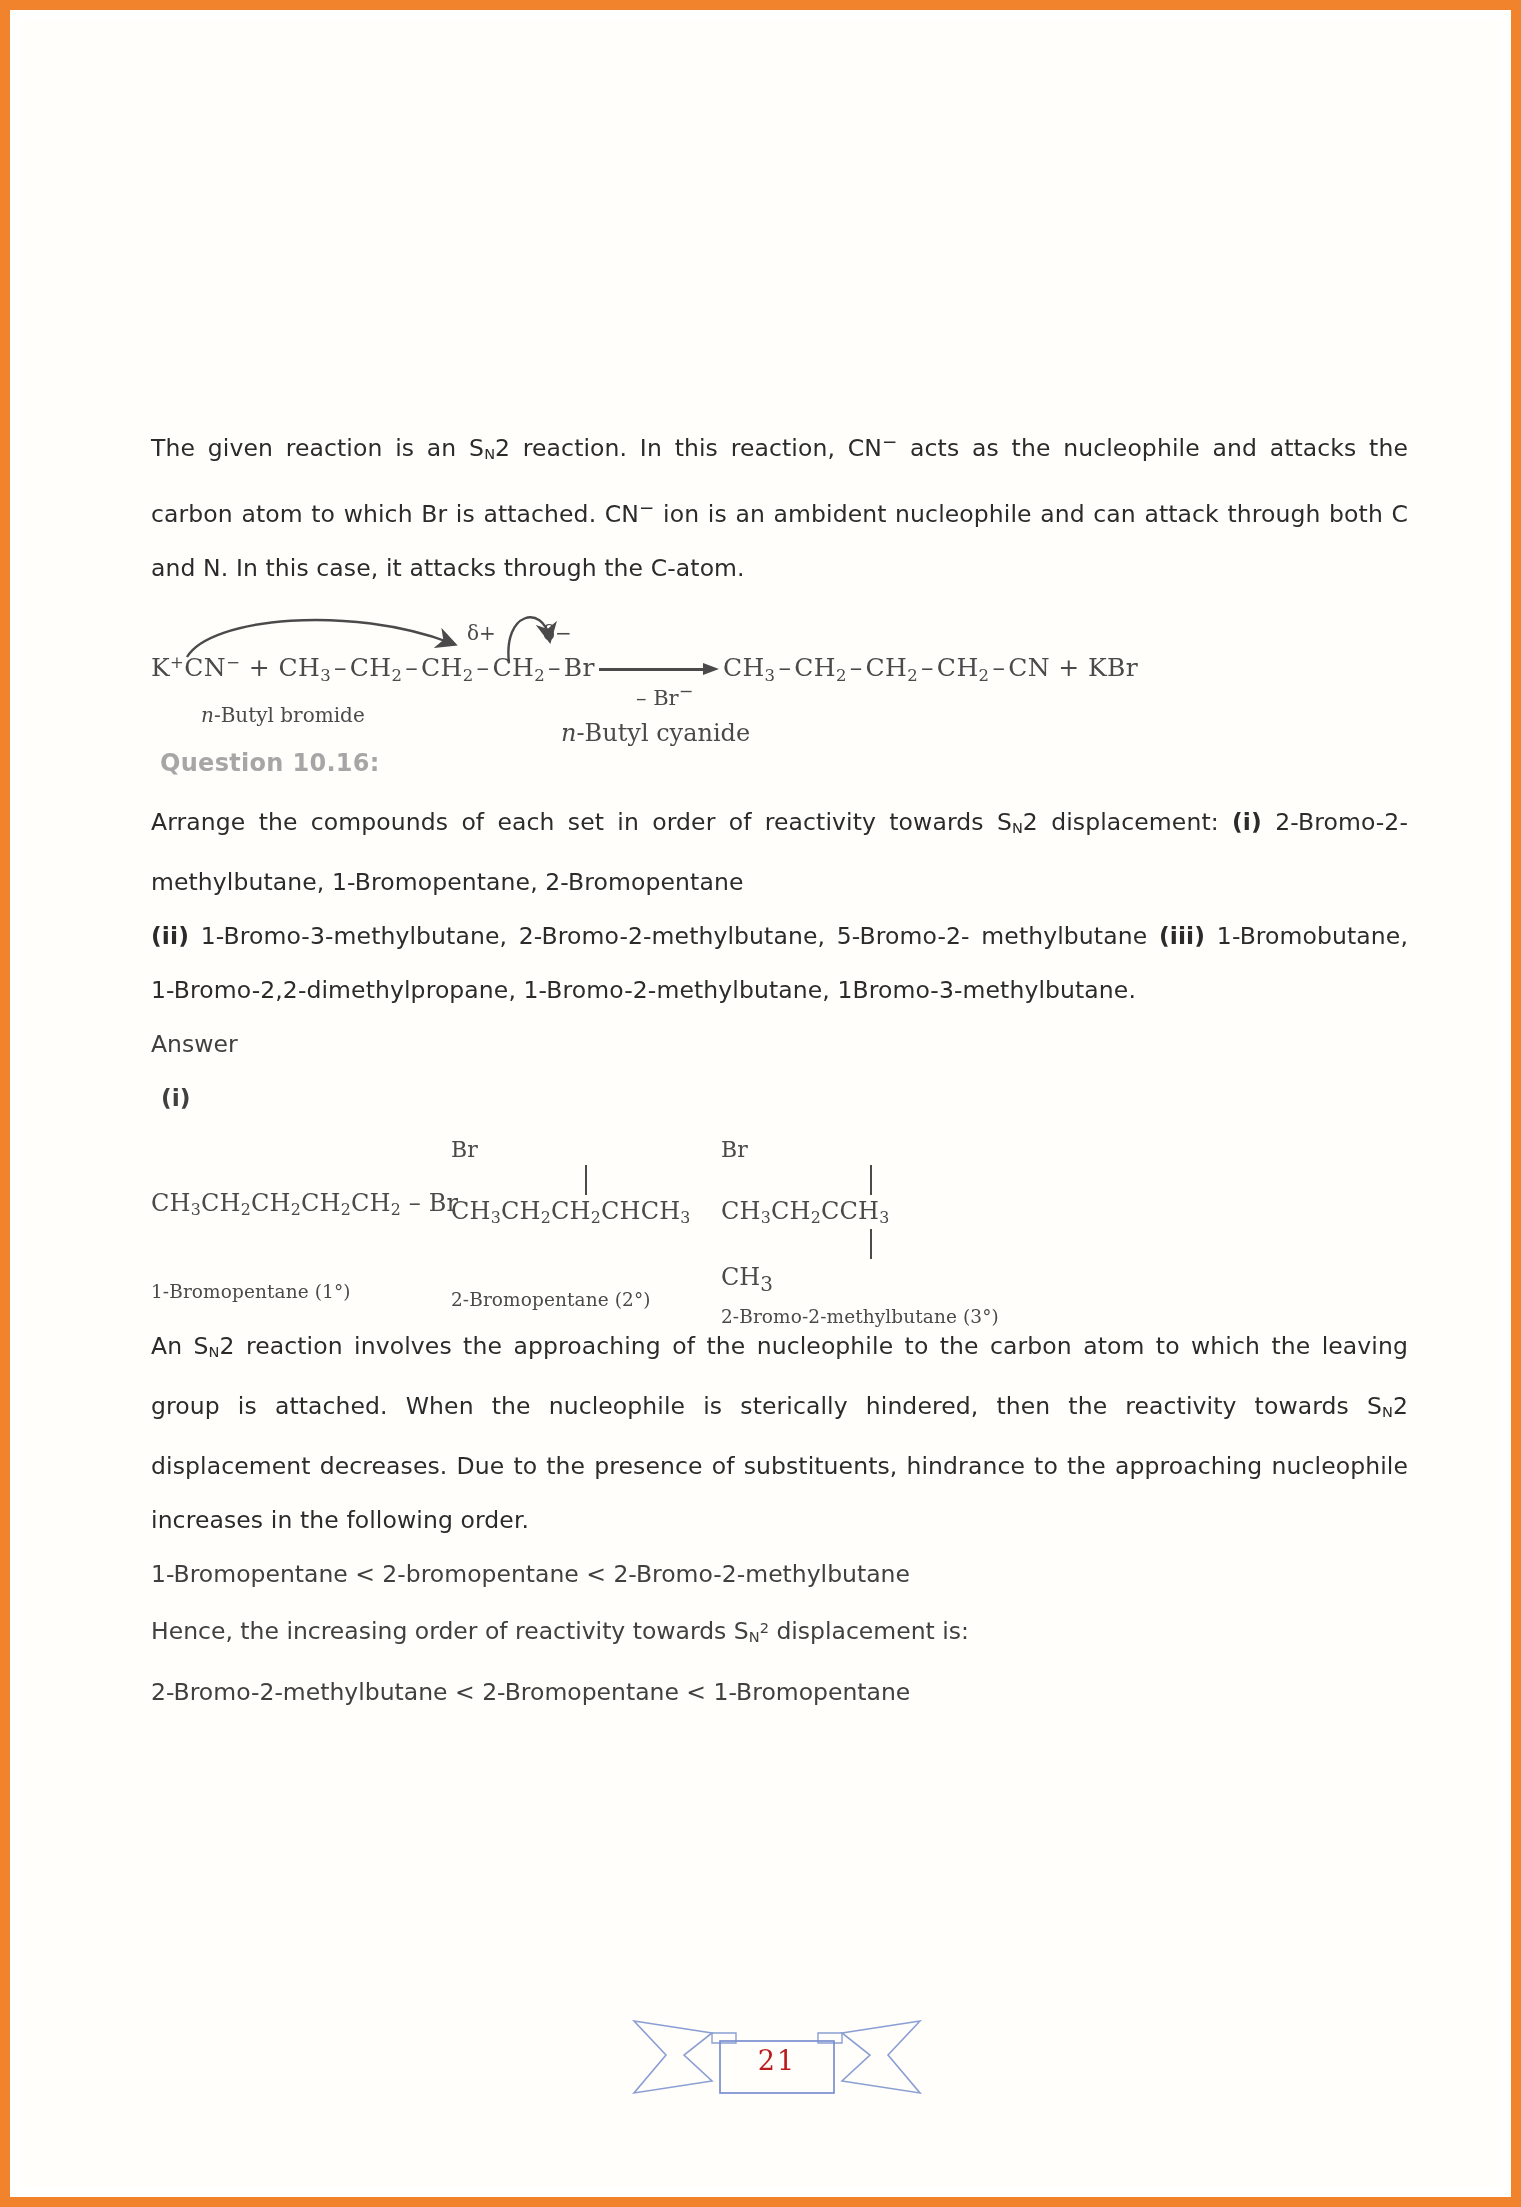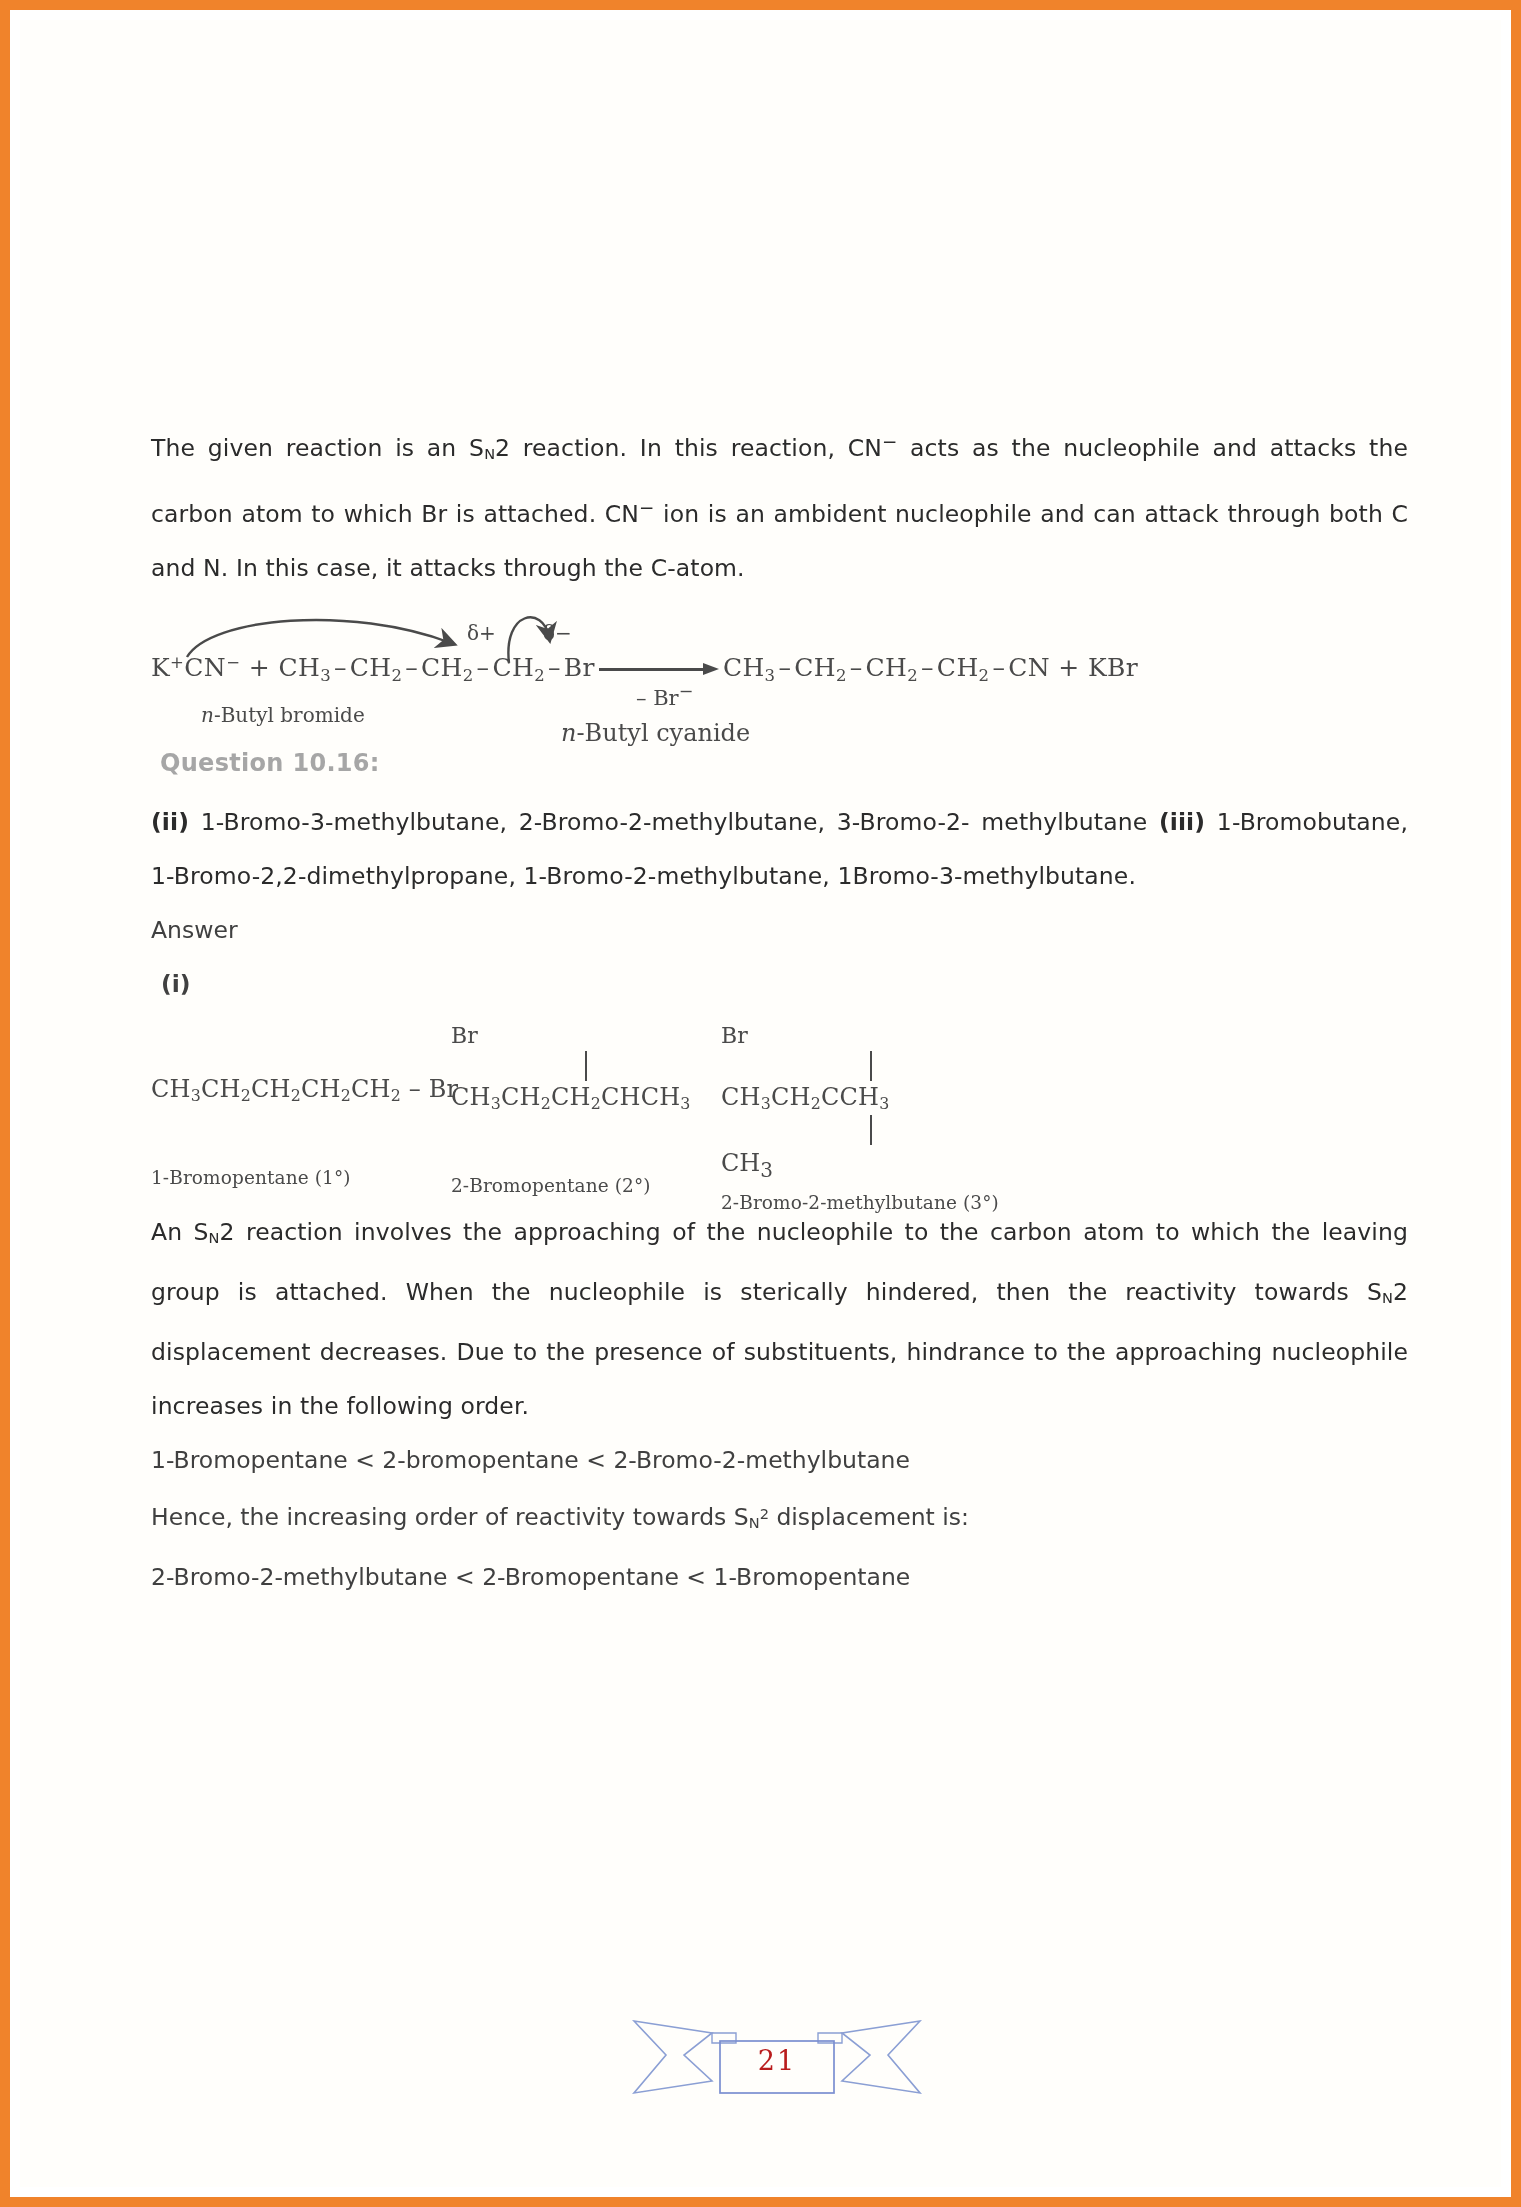--- a/index.html
+++ b/index.html
@@ -254,22 +254,23 @@
         <div id="delta-plus">δ+</div>
         <div id="delta-minus">δ−</div>
         <div id="minus-br"><span>– Br</span><sup>−</sup></div>
 
         <div id="label-butyl-bromide"><span>n</span><span class="nm">-Butyl bromide</span></div>
         <div id="label-butyl-cyanide"><span>n</span><span class="nm">-Butyl cyanide</span></div>
       </div>
 
       <p class="q-heading">Question 10.16:</p>
 
-
-      <p class="para"><span class="b">(ii)</span><span> 1-Bromo-3-methylbutane, 2-Bromo-2-methylbutane, 3-Bromo-2- methylbutane </span><span class="b">(iii)</span><span> 1-Bromobutane, 1-Bromo-2,2-dimethylpropane, 1-Bromo-2-methylbutane, 1Bromo-3-methylbutane.</span></p>
+      <p class="para"><span>Arrange the compounds of each set in order of reactivity towards S</span><sub class="sn">N</sub><span>2 displacement: </span><span class="b">(i)</span><span> 2-Bromo-2-methylbutane, 1-Bromopentane, 2-Bromopentane</span></p>
+
+      <p class="para"><span class="b">(ii)</span><span> 1-Bromo-3-methylbutane, 2-Bromo-2-methylbutane, 5-Bromo-2- methylbutane </span><span class="b">(iii)</span><span> 1-Bromobutane, 1-Bromo-2,2-dimethylpropane, 1-Bromo-2-methylbutane, 1Bromo-3-methylbutane.</span></p>
 
       <p class="line">Answer</p>
       <p class="line b" style="padding-left:10px">(i)</p>
 
       <div id="structures">
 
         <div class="struct" id="struct-1">
           <div class="formula">CH<sub>3</sub>CH<sub>2</sub>CH<sub>2</sub>CH<sub>2</sub>CH<sub>2</sub> – Br</div>
           <div class="caption">1-Bromopentane (1°)</div>
         </div>

